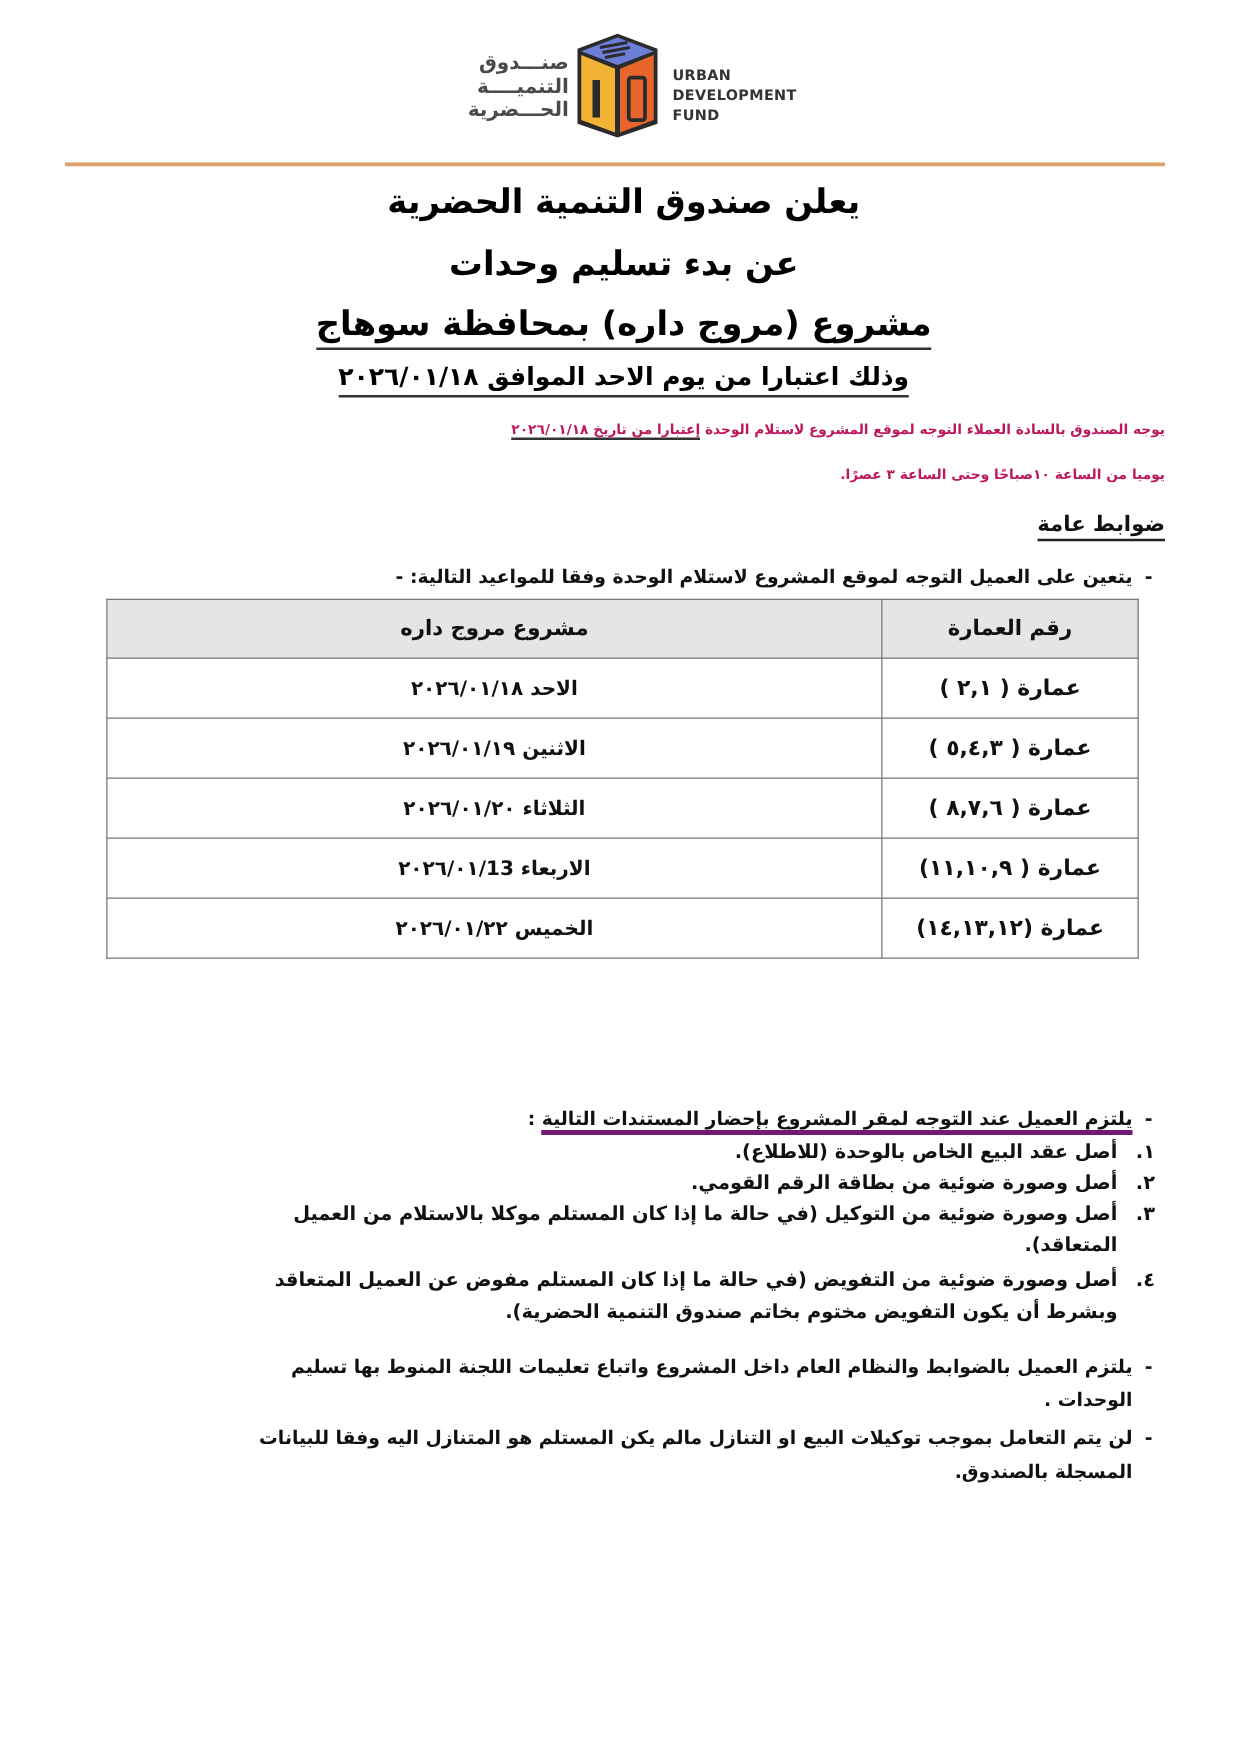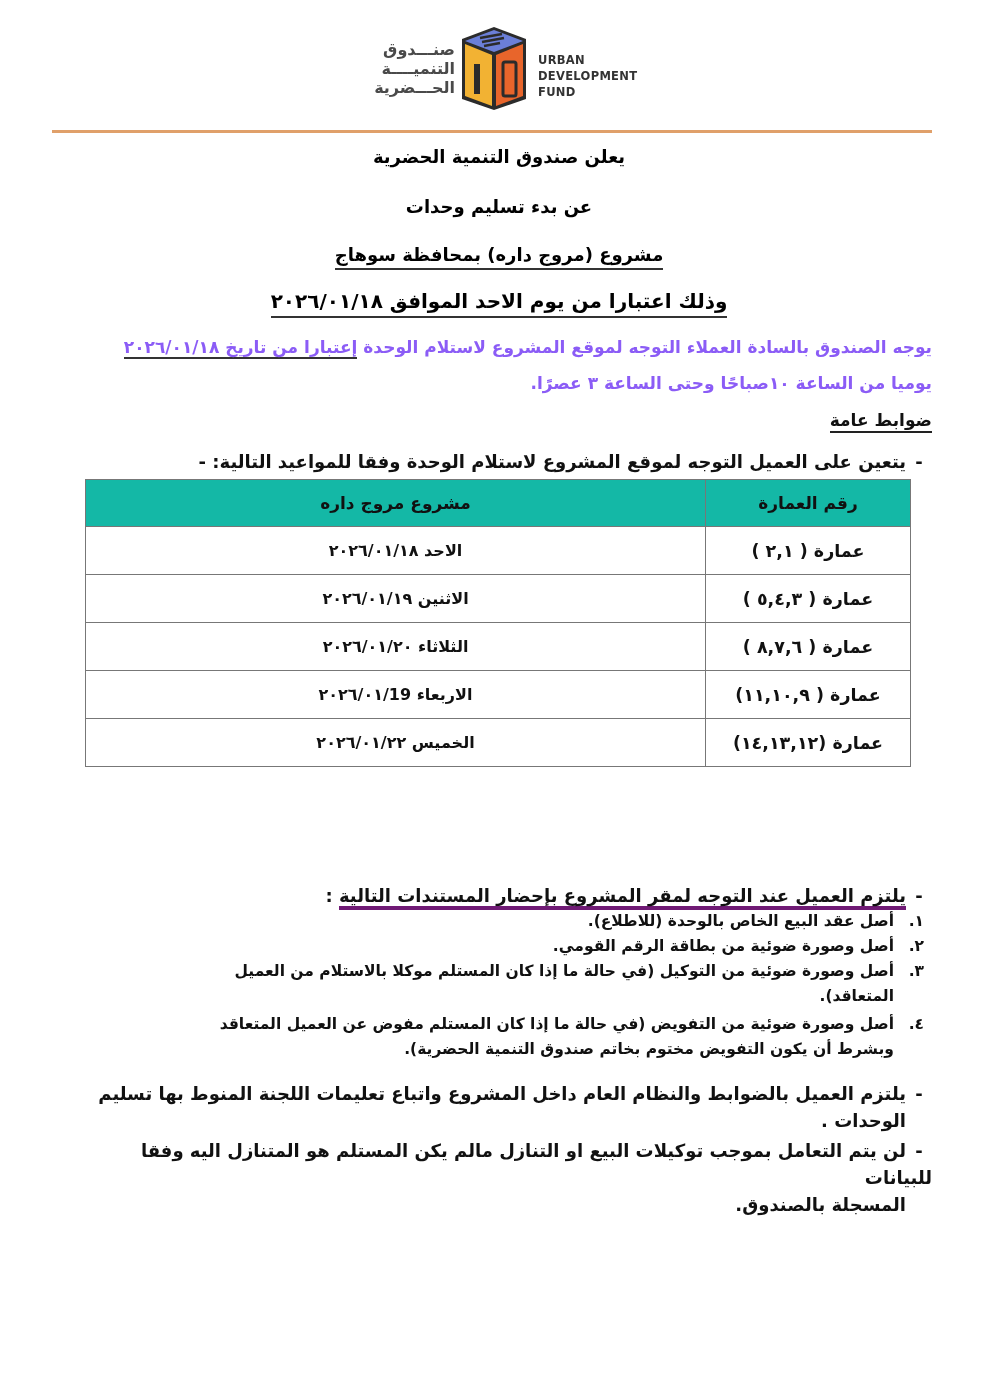--- a/index.html
+++ b/index.html
@@ -12,43 +12,43 @@
   .logo { position:absolute; left:345px; top:22px; width:300px; height:92px; }
   .logo-ar { position:absolute; left:0; top:18px; width:110px; text-align:right; direction:rtl;
     font-size:16px; line-height:19px; font-weight:bold; color:#4a4a4a; }
   .logo-ar span { display:block; }
   .logo-cube { position:absolute; left:113px; top:2px; width:72px; height:88px; }
   .logo-en { position:absolute; left:193px; top:30px; font-family:"DejaVu Sans", sans-serif;
     font-size:11.5px; line-height:16px; font-weight:bold; color:#333; letter-spacing:0.3px; }
   .logo-en span { display:block; }
   .rule { position:absolute; left:52px; top:130px; width:880px; height:3px; background:#e0a06a; }
   .title { position:absolute; left:0; width:998px; text-align:center; direction:rtl;
-    font-weight:bold; font-size:18px; color:#000; }
+    font-weight:bold; font-size:27px; color:#000; }
   .title.u span { border-bottom:2px solid #333; padding-bottom:3px; }
   .t1 { top:146px; }
   .t2 { top:196px; }
   .t3 { top:244px; }
   .t4 { top:289px; font-size:20px; }
 
   .para { position:absolute; right:66px; width:870px; direction:rtl; text-align:right;
-    font-weight:bold; font-size:17px; color:#8b5cf6; }
+    font-weight:bold; font-size:11px; color:#be185d; }
   .p1 { top:337px; }
   .p1 .hl { border-bottom:2px solid #333; }
   .p2 { top:373px; }
   .sec { position:absolute; right:66px; top:410px; direction:rtl; font-weight:bold; font-size:17px;
     border-bottom:2px solid #222; padding-bottom:1px; }
   .bullet { position:absolute; right:66px; width:860px; direction:rtl; text-align:right; font-weight:bold;
-    font-size:18px; line-height:27px; }
+    font-size:15px; line-height:27px; }
   .bullet .dash { display:inline-block; width:26px; text-align:center; }
   .b1 { top:448px; }
 
   table.sched { position:absolute; left:85px; top:479px; width:826px; border-collapse:collapse;
     direction:rtl; font-weight:bold; }
   table.sched td, table.sched th { border:1.5px solid #777; text-align:center; padding:0; }
-  table.sched th { background:#14b8a6; height:46px; font-size:17px; }
+  table.sched th { background:#e5e5e5; height:46px; font-size:17px; }
   table.sched td { height:47px; font-size:16px; }
   table.sched td.bld { font-size:17.5px; width:204px; }
   table.sched td.note { height:82px; font-size:14.5px; line-height:28px; font-weight:bold; }
 
   .b2 { top:882px; }
   .b2 .ul { border-bottom:4px solid #701a75; }
   .list { position:absolute; right:66px; width:860px; direction:rtl; text-align:right; font-weight:bold;
     font-size:15.5px; line-height:25px; }
   .list .item { position:relative; padding-right:38px; }
   .list .num { position:absolute; right:8px; top:0; }
@@ -115,21 +115,21 @@
     <tr>
       <td class="bld">عمارة ( ٥,٤,٣ )</td>
       <td>الاثنين ٢٠٢٦/٠١/١٩</td>
     </tr>
     <tr>
       <td class="bld">عمارة ( ٨,٧,٦ )</td>
       <td>الثلاثاء ٢٠٢٦/٠١/٢٠</td>
     </tr>
     <tr>
       <td class="bld">عمارة ( ١١,١٠,٩)</td>
-      <td>الاربعاء ٢٠٢٦/٠١/19</td>
+      <td>الاربعاء ٢٠٢٦/٠١/13</td>
     </tr>
     <tr>
       <td class="bld">عمارة (١٤,١٣,١٢)</td>
       <td>الخميس ٢٠٢٦/٠١/٢٢</td>
     </tr>
   </tbody>
     </table>
 
   <div class="bullet b2">
     <span class="dash">-</span><span class="ul">يلتزم العميل عند التوجه لمقر المشروع بإحضار المستندات التالية</span><span> :</span>

